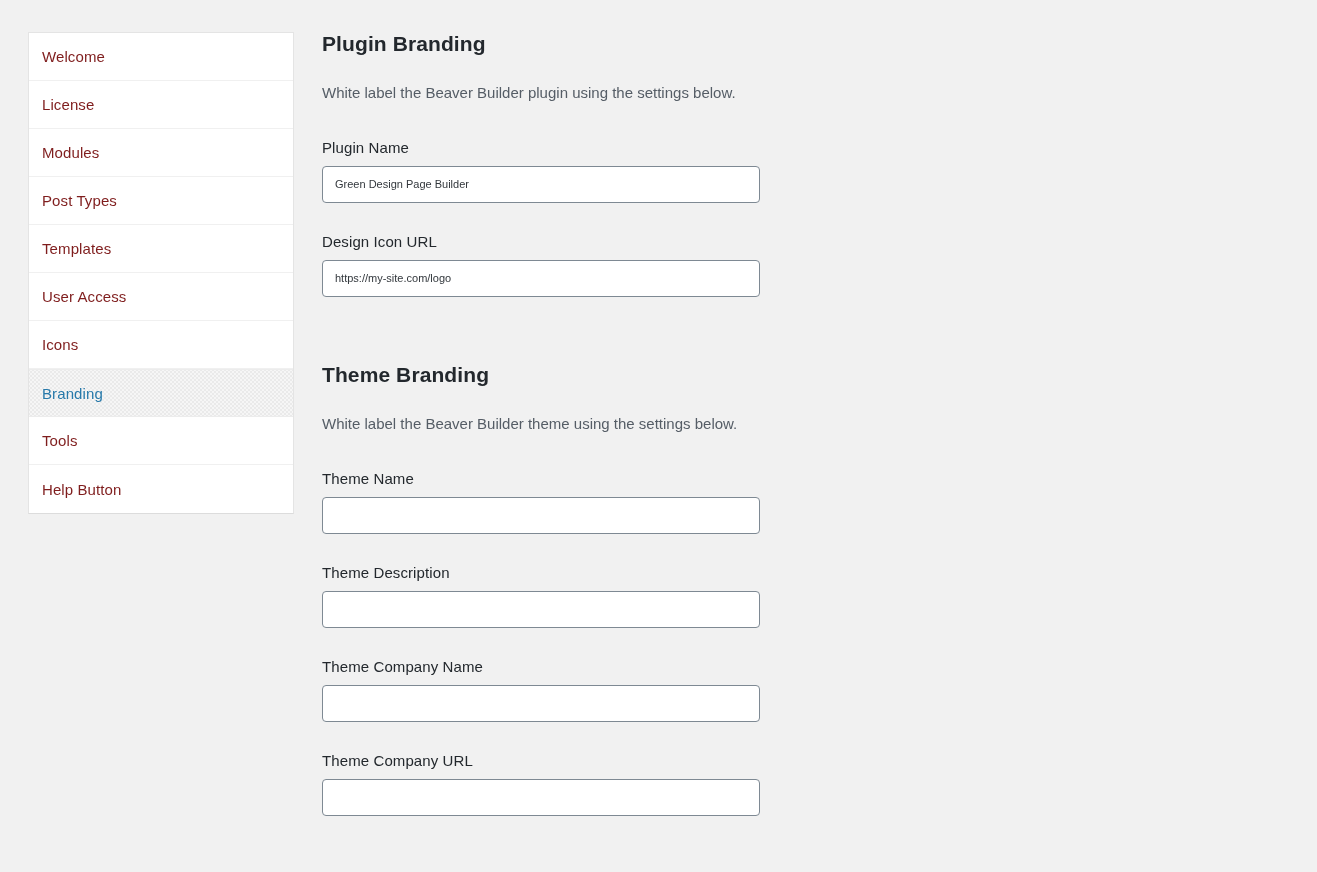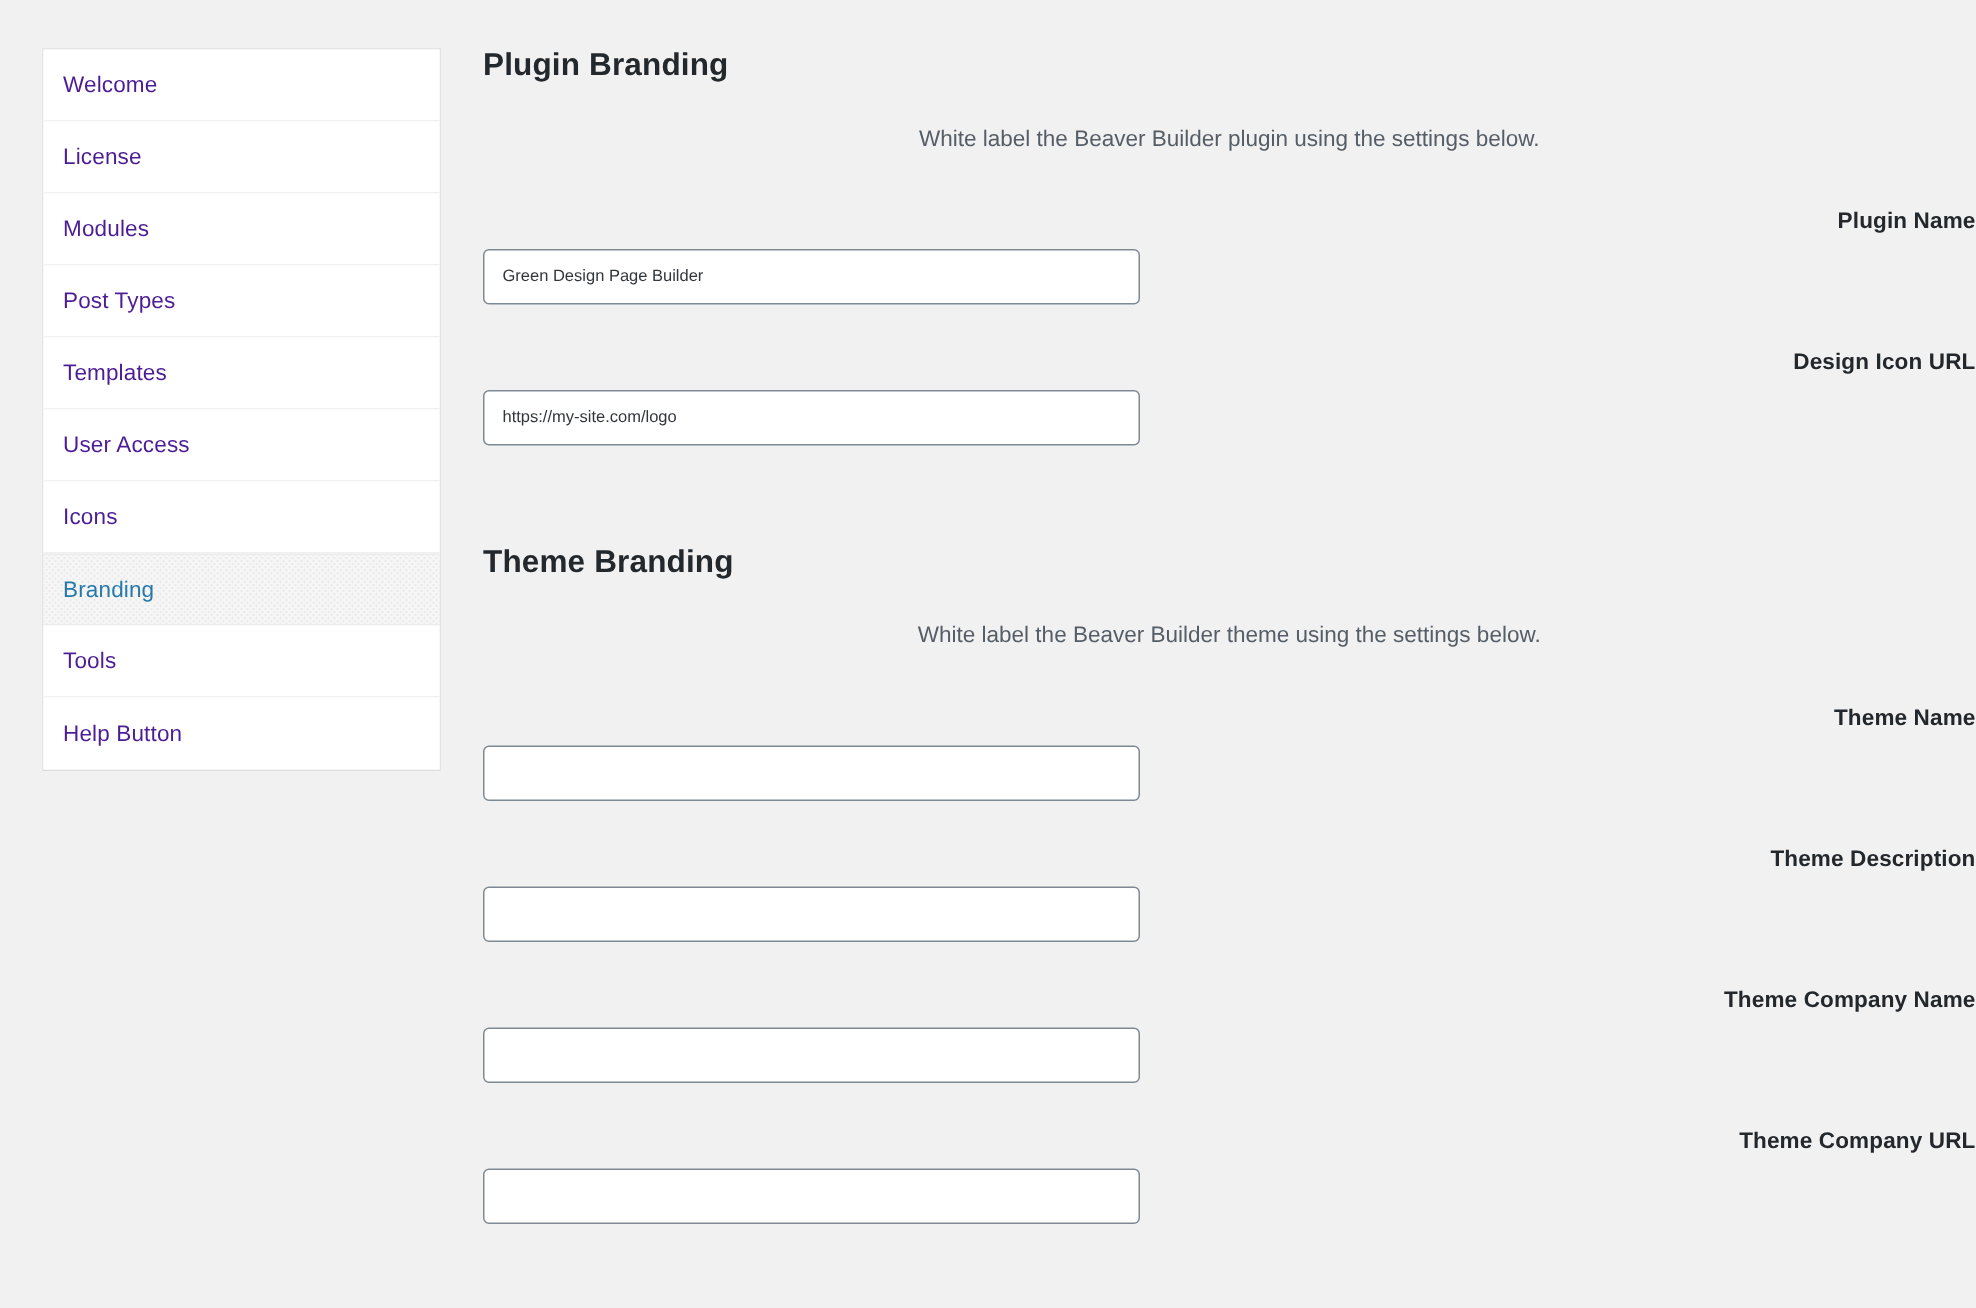--- a/index.html
+++ b/index.html
@@ -52,21 +52,21 @@
     background-image:
       radial-gradient(#eaeaea 0.8px, transparent 0.9px),
       radial-gradient(#eaeaea 0.8px, transparent 0.9px);
     background-size: 4px 4px;
     background-position: 0 0, 2px 2px;
     border-top: 1px solid #ececec;
     border-bottom: 1px solid #ececec;
   }
   .nav-label {
     font-size: 15px;
-    color: #4c1d95;
+    color: #7f1d1d;
     line-height: 1;
     letter-spacing: 0.1px;
   }
   .nav-item.active .nav-label {
     color: #2779aa;
   }
 
   
   .content {
     margin-left: 28px;
@@ -81,38 +81,36 @@
     color: #23282d;
     margin: 0;
     line-height: 1.3;
     letter-spacing: 0.1px;
   }
   .section-desc {
     font-size: 15px;
     color: #555d66;
     margin: 25px 0 0 0;
     line-height: 1.5;
-    text-align: center;
   }
 
   .field {
     margin-top: 30px;
   }
   .field.first {
     margin-top: 34px;
   }
   .field-label {
     display: block;
     font-size: 15px;
-    font-weight: bold;
+    font-weight: normal;
     color: #23282d;
     margin: 0 0 9px 0;
     line-height: 1.2;
     letter-spacing: 0.1px;
-    text-align: right;
   }
   .field-input {
     display: block;
     width: 438px;
     height: 37px;
     box-sizing: border-box;
     padding: 0 12px;
     font-family: "Liberation Sans", sans-serif;
     font-size: 11px;
     color: #32373c;

